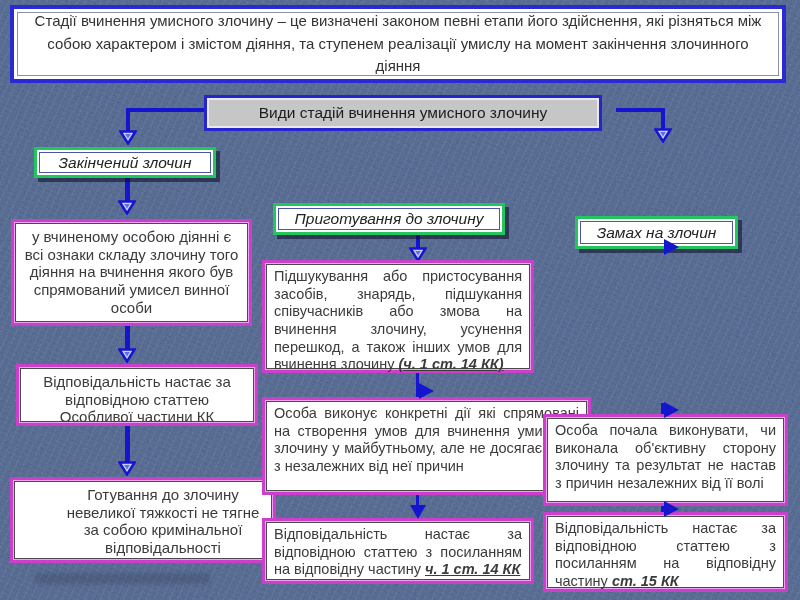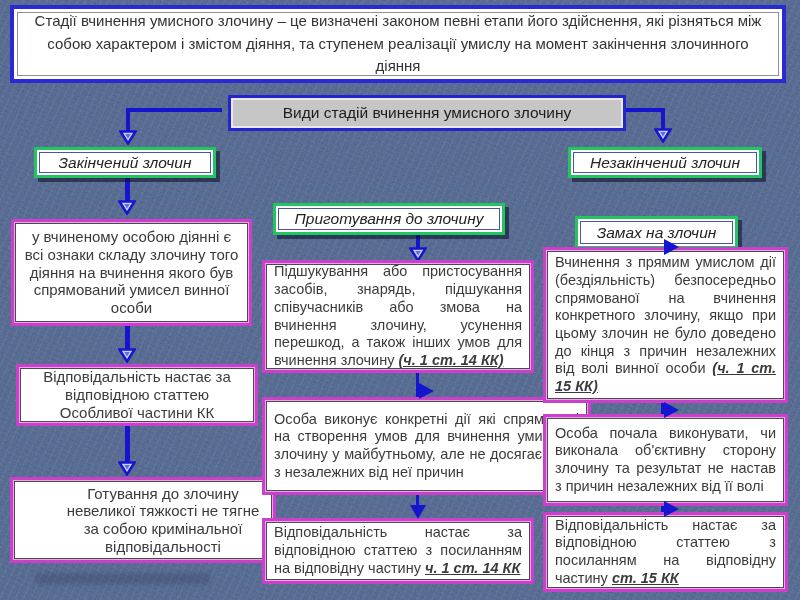--- a/index.html
+++ b/index.html
@@ -25,21 +25,21 @@
     box-shadow: inset 0 0 0 3px #ffffff, inset 0 0 0 4px #8a90a8;
   }
   .gray-box{
     background:#c6c6c6;border:3px solid #2525cd;
     box-shadow: inset 0 0 0 2px #e9e9e9;
   }
   .title-shadow{box-shadow: 4px 4px 0 rgba(10,12,38,0.55), inset 0 0 0 2px #ffffff, inset 0 0 0 3px #4b55a8;}
   .pink-box{
     background:#ffffff;border:3px solid #cb40cb;
     box-shadow: inset 0 0 0 1px #eda3ed, inset 0 0 0 2px #4a4a4a;
-    align-items:center;
+    align-items:flex-start;
   }
   .t{margin:0;color:#3b3b3b;}
   .c{text-align:center;}
   .j{text-align:justify;}
   .def-text{font-size:15px;line-height:1.5;color:#333;padding:12px 14px;}
   .hdr-text{font-size:15.5px;color:#1c1c1c;}
   .title-text{font-size:15.5px;font-style:italic;color:#242424;}
   .body-c{font-size:15px;line-height:1.18;padding:6px 8px;width:100%;}
   .body-j{font-size:14.5px;line-height:1.22;padding:5px 9px;width:100%;}
   .cite{font-style:italic;text-decoration:underline;font-weight:bold;}
@@ -67,21 +67,21 @@
       <feColorMatrix type="matrix" values="0 0 0 0 1  0 0 0 0 1  0 0 0 0 1  0.5 0.5 0.5 0 0"></feColorMatrix>
       </filter>
     <rect width="800" height="600" filter="url(#nz1)" opacity="0.22"></rect>
     <rect width="800" height="600" filter="url(#nz2)" opacity="0.10"></rect>
   </svg>
 
   <div class="box def-box" style="left:10px;top:5px;width:776px;height:78px;">
     <p class="t c def-text">Стадії вчинення умисного злочину – це визначені законом певні етапи його здійснення, які різняться між собою характером і змістом діяння, та ступенем реалізації умислу на момент закінчення злочинного діяння</p>
   </div>
 
-  <div class="box gray-box" style="left:228px;top:95px;width:398px;height:36px;">
+  <div class="box gray-box" style="left:204px;top:95px;width:398px;height:36px;">
     <p class="t c hdr-text">Види стадій вчинення умисного злочину</p>
   </div>
 
   <div class="hline" style="left:126px;top:108px;width:96px;height:4px;"></div>
   <div class="vline" style="left:126px;top:108px;width:4px;height:23px;"></div>
   <span class="ah" style="left:119px;top:130px;">
     <svg width="18" height="15" viewBox="0 0 18 15">
         <path d="M1.5,1.5 L16.5,1.5 L9,13.5 Z" fill="#c7d0f4" stroke="#1515cf" stroke-width="2.5"></path>
         <path d="M6.2,4 L11.8,4 L9,8.6 Z" fill="#1515cf" opacity="0.55"></path>
       </svg>
@@ -158,34 +158,28 @@
     <p class="t j body-j">Особа виконує конкретні дії які спрямовані на створення умов для вчинення умисного злочину у майбутньому, але не досягає мети з незалежних від неї причин</p>
   </div>
 
   <div class="vline" style="left:416px;top:495px;width:3px;height:17px;"></div>
   <span class="tri-d" style="left:410px;top:505px;"></span>
 
   <div class="box pink-box" style="left:262px;top:518px;width:272px;height:66px;">
     <p class="t j body-j"><span>Відповідальність настає за відповідною статтею з посиланням на відповідну частину </span><span class="cite">ч. 1 ст. 14 КК</span></p>
   </div>
 
-  <div class="box blue-box title-shadow" style="left:568px;top:147px;width:194px;height:31px;">
-    <p class="t c title-text">Незакінчений злочин</p>
-  </div>
 
   <div class="box blue-box title-shadow" style="left:575px;top:216px;width:163px;height:33px;">
     <p class="t c title-text">Замах на злочин</p>
   </div>
 
   <div class="vline" style="left:661px;top:237px;width:3px;height:11px;"></div>
   <span class="tri-r" style="left:664px;top:239px;"></span>
 
-  <div class="box pink-box" style="left:543px;top:247px;width:245px;height:156px;">
-    <p class="t j body-j"><span>Вчинення з прямим умислом дії (бездіяльність) безпосередньо спрямованої на вчинення конкретного злочину, якщо при цьому злочин не було доведено до кінця з причин незалежних від волі винної особи </span><span class="cite">(ч. 1 ст. 15 КК)</span></p>
-  </div>
 
   <div class="vline" style="left:661px;top:403px;width:3px;height:12px;"></div>
   <span class="tri-r" style="left:664px;top:402px;"></span>
 
   <div class="box pink-box" style="left:543px;top:414px;width:245px;height:92px;">
     <p class="t j body-j">Особа почала виконувати, чи виконала об'єктивну сторону злочину та результат не настав з причин незалежних від її волі</p>
   </div>
 
   <div class="vline" style="left:661px;top:495px;width:3px;height:18px;"></div>
   <span class="tri-r" style="left:664px;top:501px;"></span>

